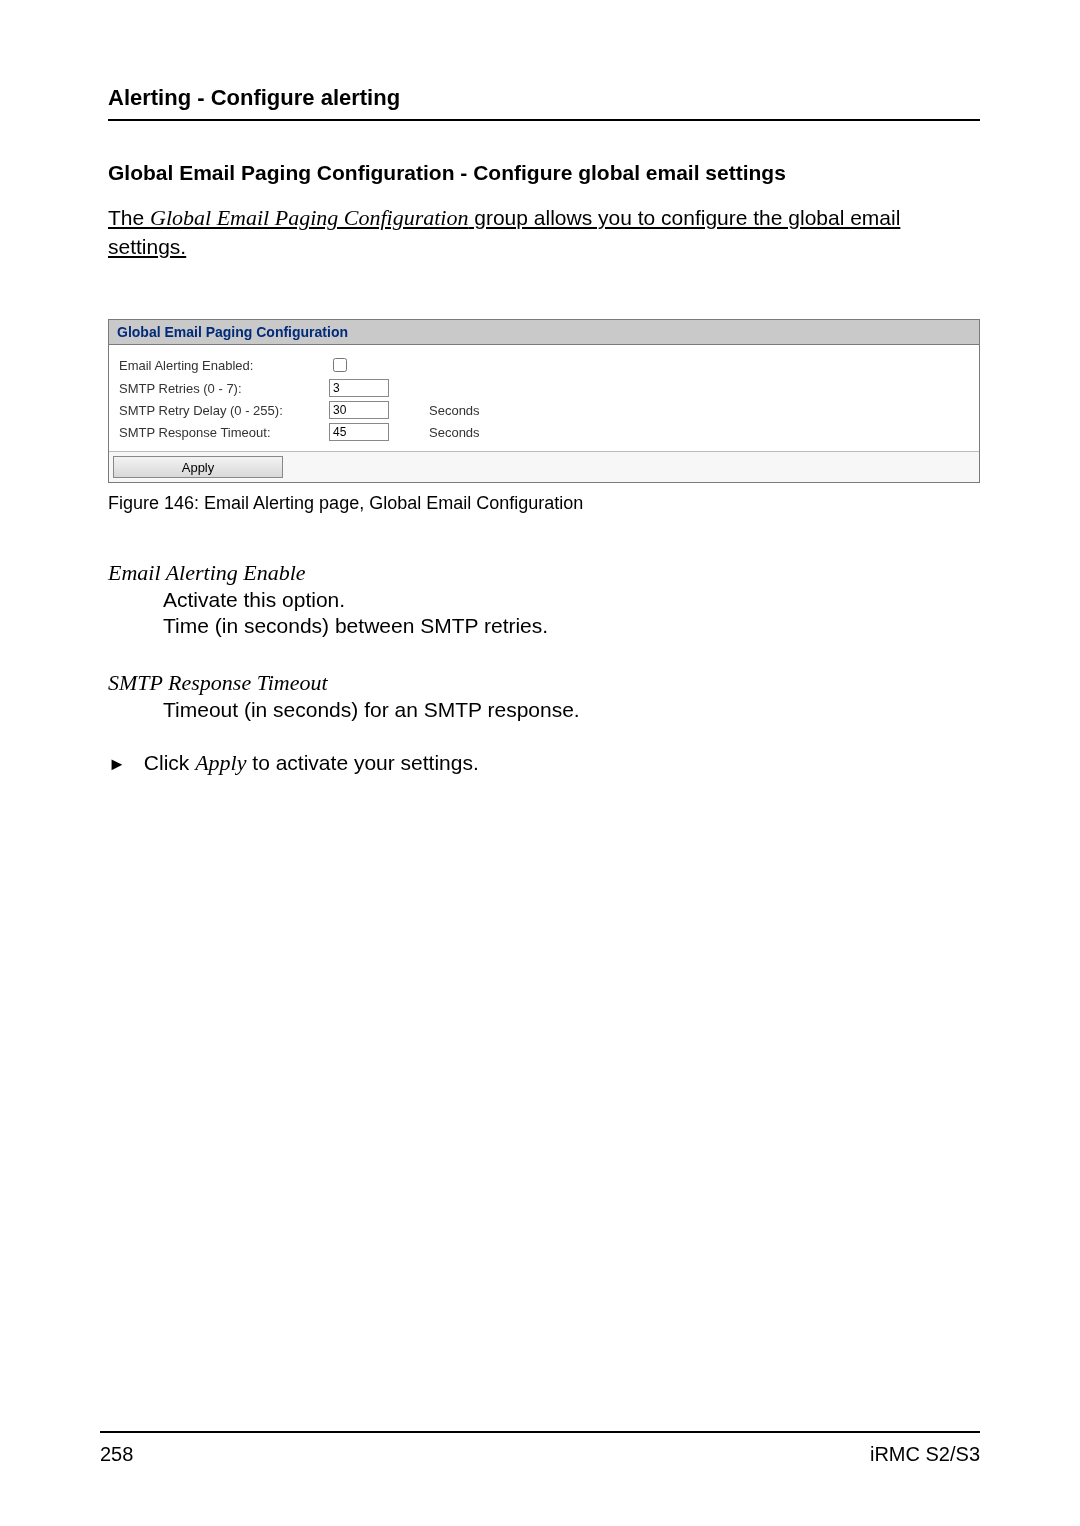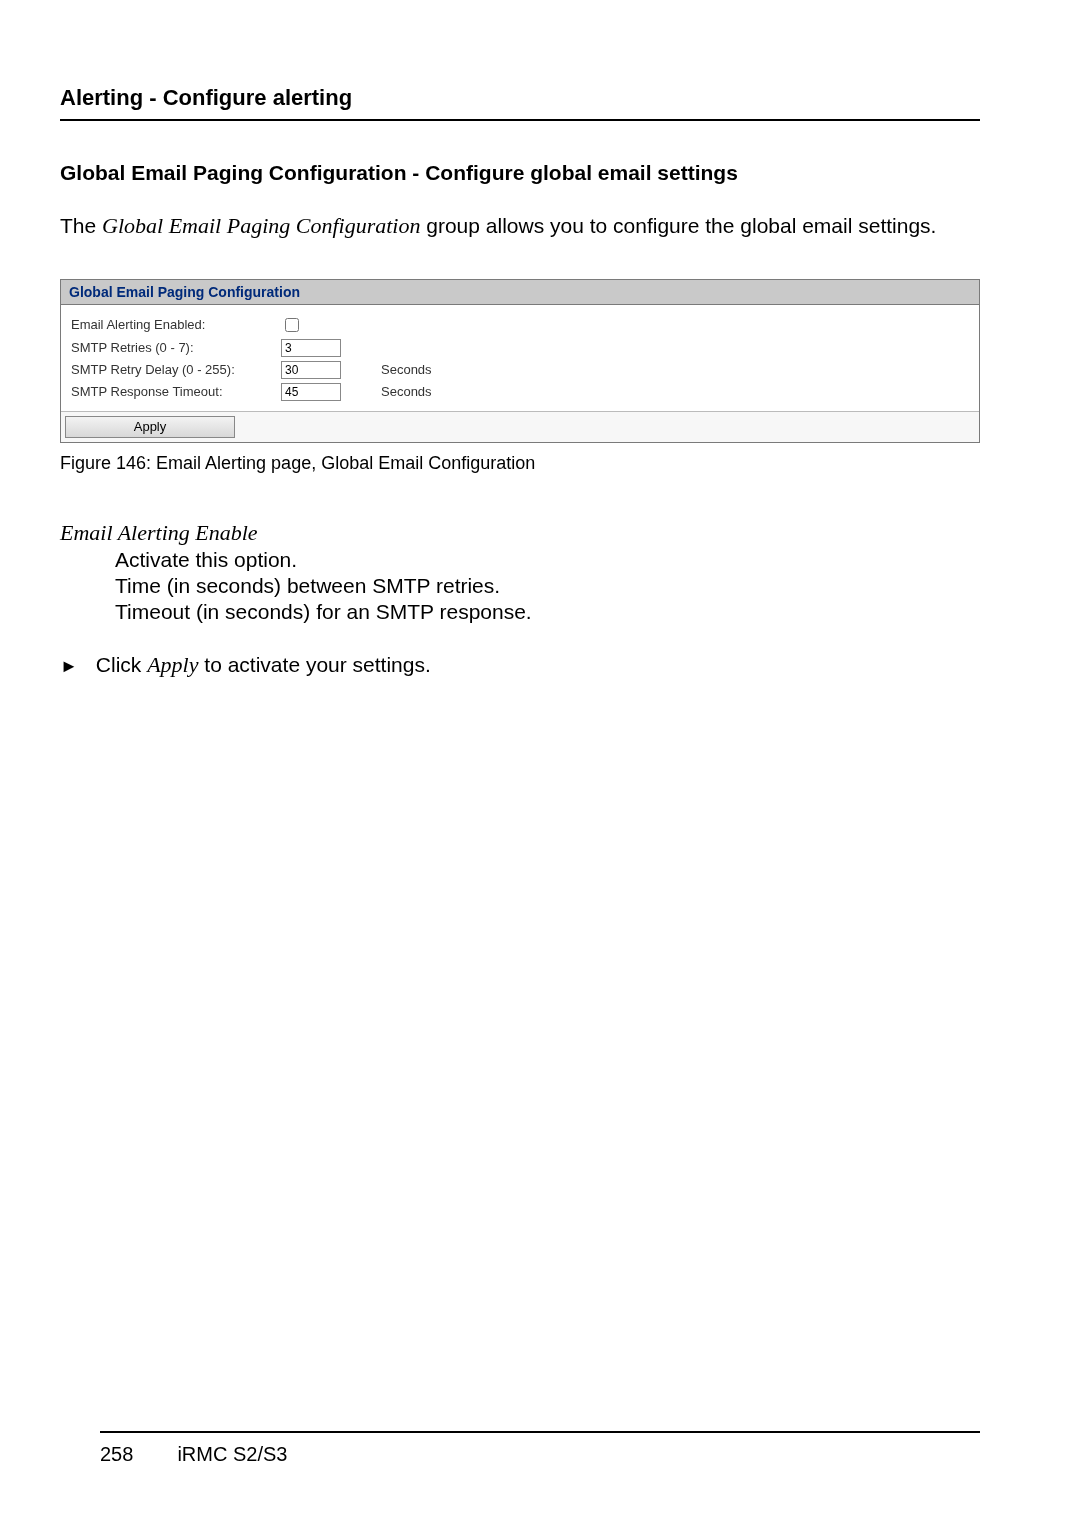--- a/index.html
+++ b/index.html
@@ -6,44 +6,45 @@
   html, body {
     margin: 0;
     padding: 0;
     width: 1080px;
     height: 1526px;
     background: #fff;
     font-family: Arial, Helvetica, sans-serif;
     color: #000;
   }
   .page {
-    padding: 85px 100px 60px 60px;
+    padding: 85px 100px 60px 108px;
     width: 1080px;
     height: 1526px;
     position: relative;
   }
   .header-title {
     font-weight: bold;
     font-size: 22px;
     margin-bottom: 8px;
   }
   .header-rule {
     border: none;
     border-top: 2.5px solid #000;
     margin: 0 0 40px 0;
   }
   .sub-head {
     font-weight: bold;
     font-size: 21px;
-    margin-bottom: 26px;
+    margin-bottom: 18px;
   }
   .intro {
     font-size: 21px;
     line-height: 1.35;
-    margin-bottom: 38px;
+    margin-bottom: 58px;
+    text-decoration: underline;
   }
   .intro .ital { font-style: italic; font-family: "Times New Roman", serif; font-size: 22px;}
   
   .panel {
     border: 1px solid #7a7a7a;
     width: 100%;
     font-size: 13px;
   }
   .panel-head {
     background: #c9c9c9;
@@ -133,20 +134,21 @@
     left: 100px;
     right: 100px;
   }
   .footer-rule {
     border: none;
     border-top: 2.5px solid #000;
     margin: 0 0 10px 0;
   }
   .footer-row {
     display: flex;
+    justify-content: space-between;
     font-size: 20px;
     gap: 44px;
   }
 </style>
 </head>
 <body>
 
 <div class="page">
 
   <div class="header-title">Alerting - Configure alerting</div>
@@ -192,20 +194,21 @@
 
   <div class="fig-caption">Figure 146: Email Alerting page, Global Email Configuration</div>
 
   <div>
     <div class="def-term">Email Alerting Enable</div>
     <div class="def-desc">Activate this option.</div>
 
 
     <div class="def-desc">Time (in seconds) between SMTP retries.</div>
 
+    <div class="def-term">SMTP Response Timeout</div>
     <div class="def-desc">Timeout (in seconds) for an SMTP response.</div>
   </div>
 
   <div class="action-line">
     <span class="tri">►</span>
     <span class="txt">
       <span>Click </span><span class="ital-w">Apply</span><span> to activate your settings.</span>
     </span>
   </div>
 

